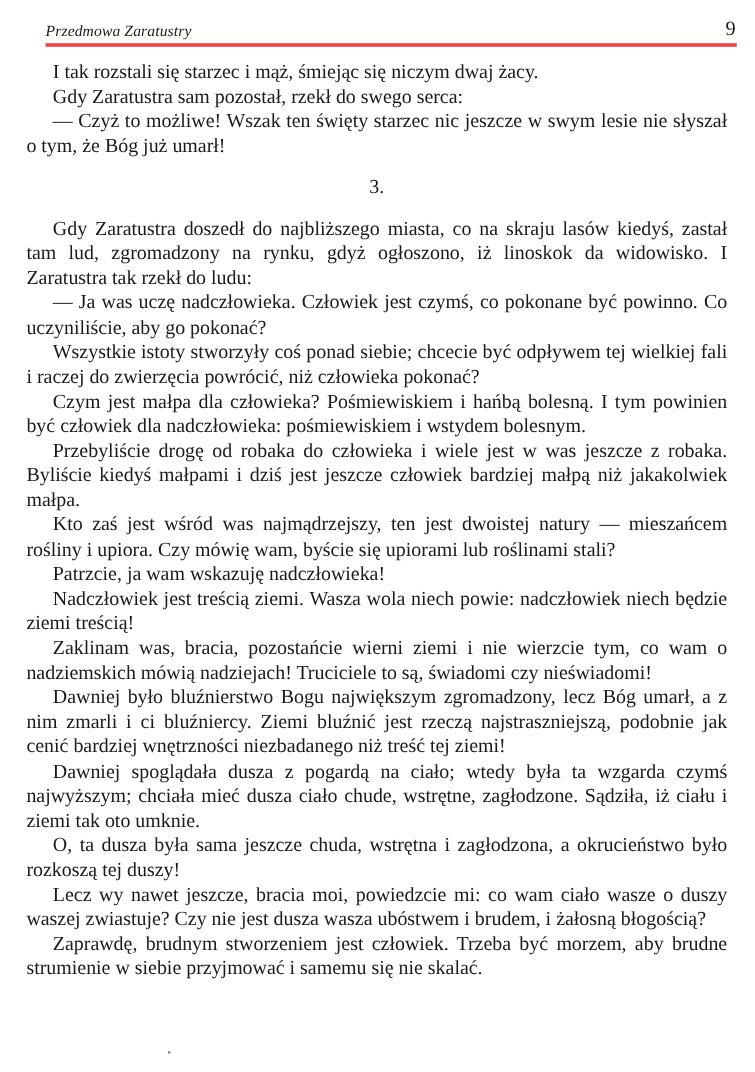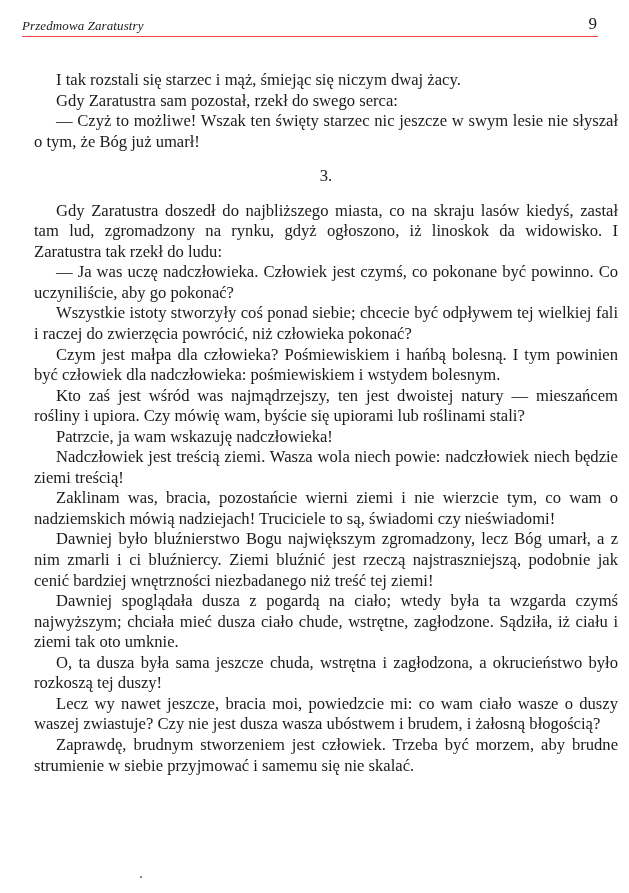--- a/index.html
+++ b/index.html
@@ -16,49 +16,48 @@
       color: #1a1a1a;
     }
     .page {
       position: absolute;
       left: 22px;
       top: 0;
       width: 576px;
     }
     .running-head {
       position: absolute;
-      left: 0;
+      left: 16px;
       top: 14px;
       width: 576px;
       height: 22px;
-      border-bottom: 1px solid #ef4444;
+      border-bottom: 3px solid #ef4444;
     }
     .running-title {
       position: absolute;
       left: 0;
       top: 4px;
       font-style: italic;
       font-size: 13px;
       letter-spacing: 0.1px;
     }
     .page-number {
       position: absolute;
       right: 1px;
       top: 0px;
       font-size: 17px;
     }
     .body-text {
       position: absolute;
-      left: 12px;
+      left: 0;
       top: 50px;
       width: 584px;
       font-size: 16.6px;
       line-height: 20.55px;
       text-align: justify;
-      margin-top: 20px;
     }
     .body-text p {
       margin: 0;
       text-indent: 22px;
     }
     .section-number {
       text-align: center !important;
       text-indent: 0 !important;
       margin: 14px 0 14px 0 !important;
       font-size: 16.6px;
@@ -85,20 +84,21 @@
     <p>I tak rozstali się starzec i mąż, śmiejąc się niczym dwaj żacy.</p>
     <p>Gdy Zaratustra sam pozostał, rzekł do swego serca:</p>
     <p>— Czyż to możliwe! Wszak ten święty starzec nic jeszcze w swym lesie nie słyszał o tym, że Bóg już umarł!</p>
 
     <p class="section-number">3.</p>
 
     <p>Gdy Zaratustra doszedł do najbliższego miasta, co na skraju lasów kiedyś, zastał tam lud, zgromadzony na rynku, gdyż ogłoszono, iż linoskok da widowisko. I Zaratustra tak rzekł do ludu:</p>
     <p>— Ja was uczę nadczłowieka. Człowiek jest czymś, co pokonane być powinno. Co uczyniliście, aby go pokonać?</p>
     <p>Wszystkie istoty stworzyły coś ponad siebie; chcecie być odpływem tej wielkiej fali i raczej do zwierzęcia powrócić, niż człowieka pokonać?</p>
     <p>Czym jest małpa dla człowieka? Pośmiewiskiem i hańbą bolesną. I tym powinien być człowiek dla nadczłowieka: pośmiewiskiem i wstydem bolesnym.</p>
+    <p>Przebyliście drogę od robaka do człowieka i wiele jest w was jeszcze z robaka. Byliście kiedyś małpami i dziś jest jeszcze człowiek bardziej małpą niż jakakolwiek małpa.</p>
     <p>Kto zaś jest wśród was najmądrzejszy, ten jest dwoistej natury — mieszańcem rośliny i upiora. Czy mówię wam, byście się upiorami lub roślinami stali?</p>
     <p>Patrzcie, ja wam wskazuję nadczłowieka!</p>
     <p>Nadczłowiek jest treścią ziemi. Wasza wola niech powie: nadczłowiek niech będzie ziemi treścią!</p>
     <p>Zaklinam was, bracia, pozostańcie wierni ziemi i nie wierzcie tym, co wam o nadziemskich mówią nadziejach! Truciciele to są, świadomi czy nieświadomi!</p>
     <p>Dawniej było bluźnierstwo Bogu największym zgromadzony, lecz Bóg umarł, a z nim zmarli i ci bluźniercy. Ziemi bluźnić jest rzeczą najstraszniejszą, podobnie jak cenić bardziej wnętrzności niezbadanego niż treść tej ziemi!</p>
     <p>Dawniej spoglądała dusza z pogardą na ciało; wtedy była ta wzgarda czymś najwyższym; chciała mieć dusza ciało chude, wstrętne, zagłodzone. Sądziła, iż ciału i ziemi tak oto umknie.</p>
     <p>O, ta dusza była sama jeszcze chuda, wstrętna i zagłodzona, a okrucieństwo było rozkoszą tej duszy!</p>
     <p>Lecz wy nawet jeszcze, bracia moi, powiedzcie mi: co wam ciało wasze o duszy waszej zwiastuje? Czy nie jest dusza wasza ubóstwem i brudem, i żałosną błogością?</p>
     <p>Zaprawdę, brudnym stworzeniem jest człowiek. Trzeba być morzem, aby brudne strumienie w siebie przyjmować i samemu się nie skalać.</p>
   </div>

